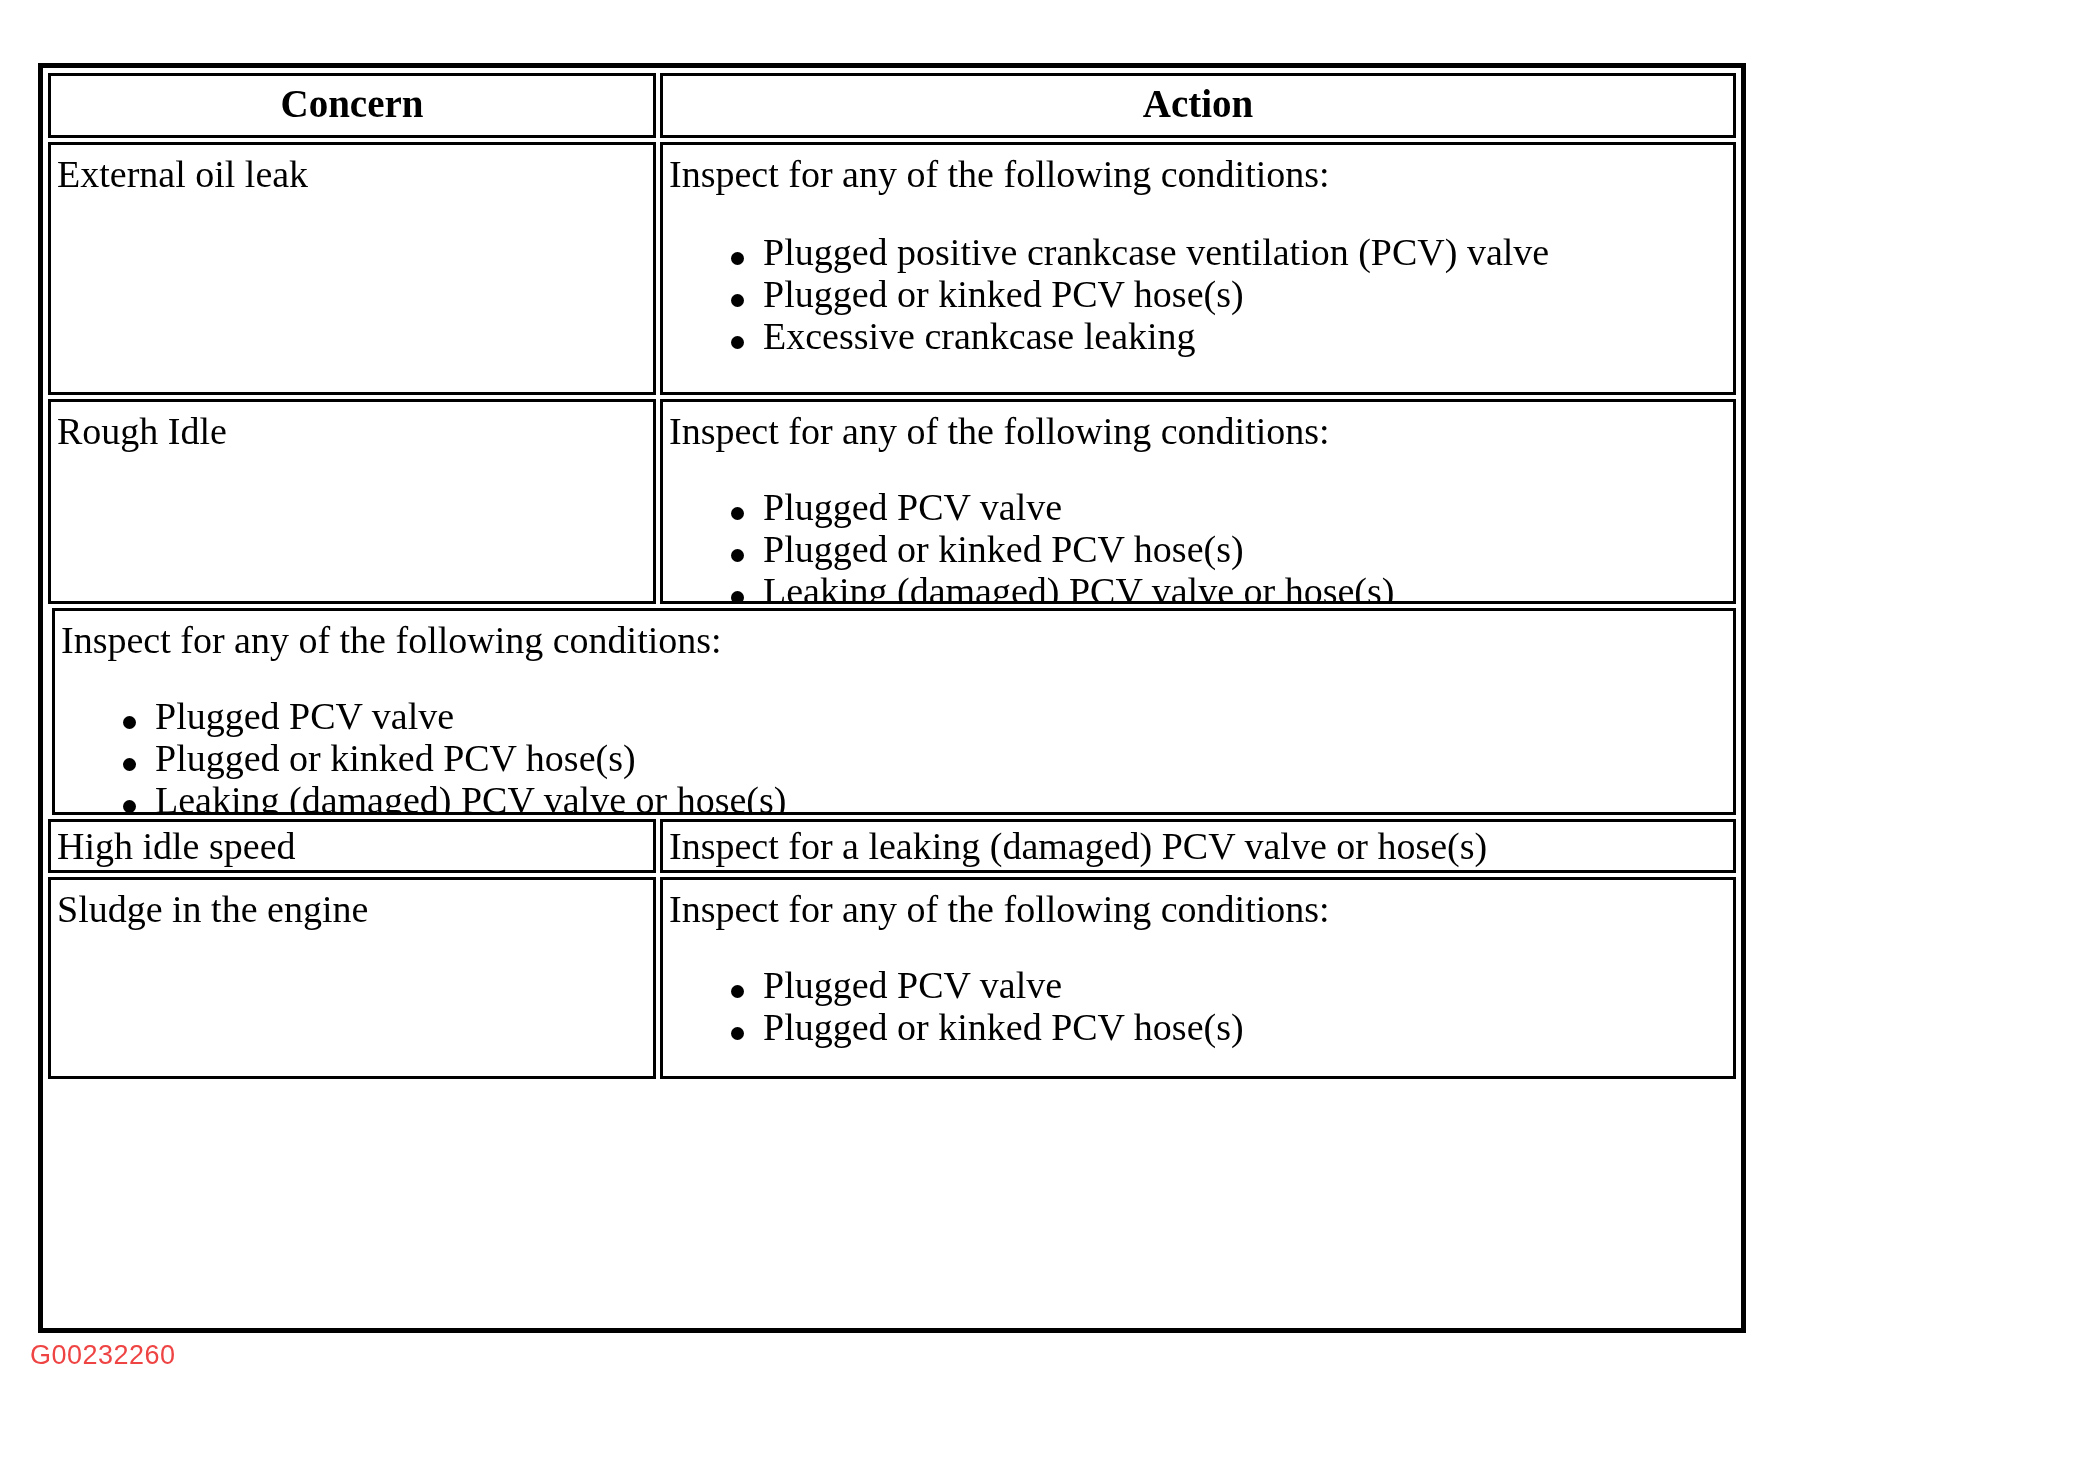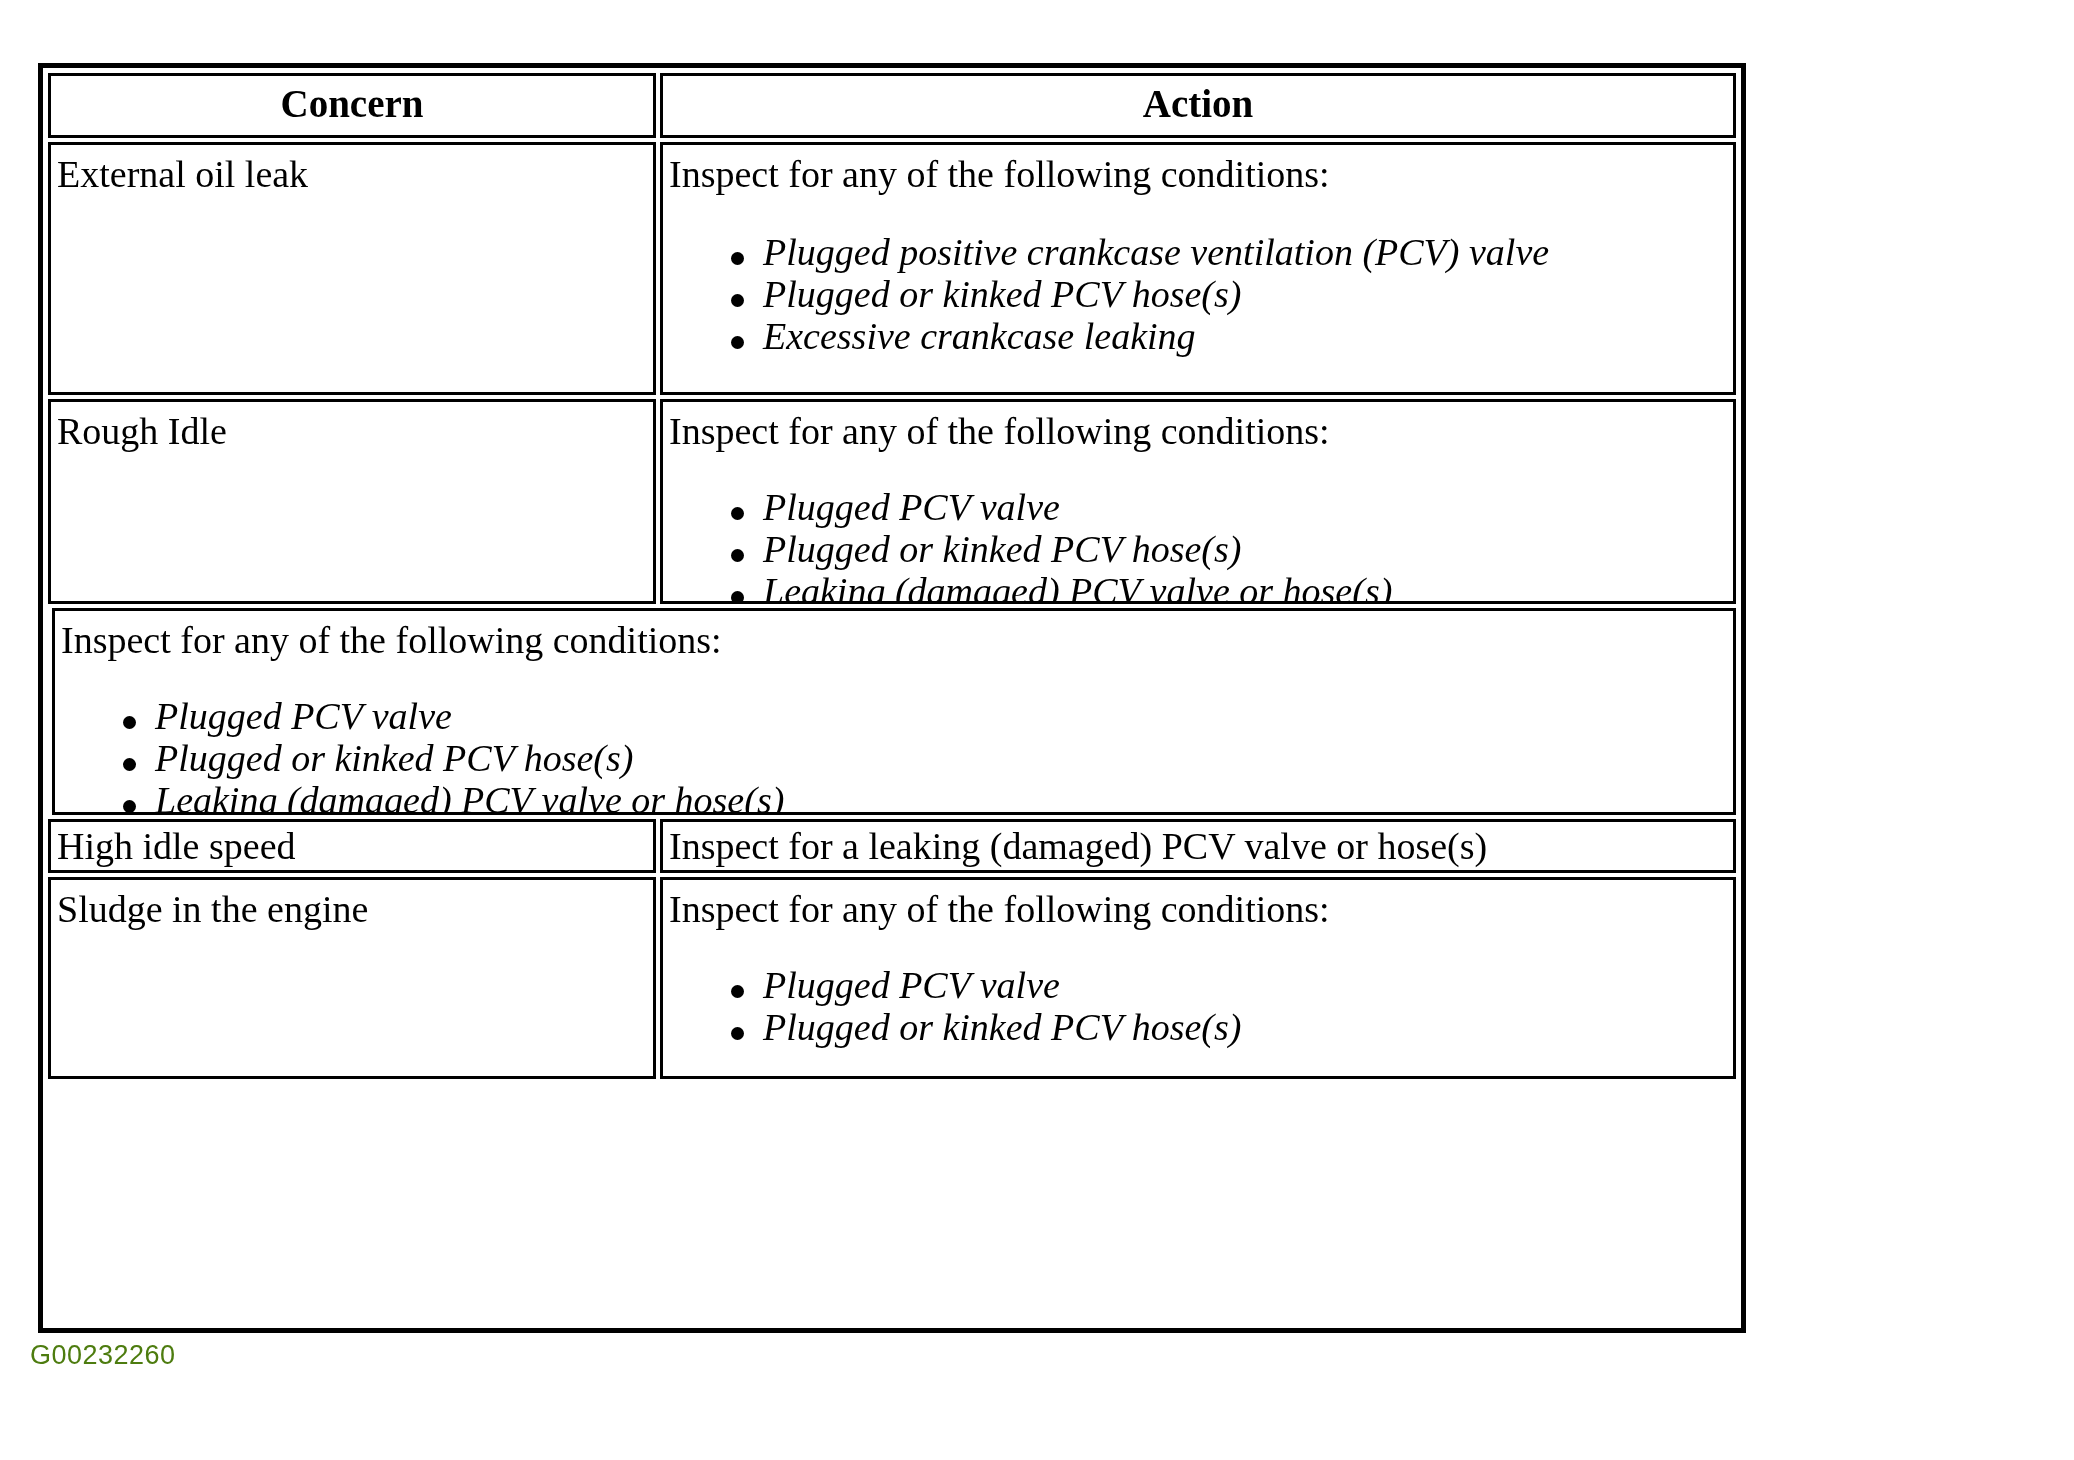--- a/index.html
+++ b/index.html
@@ -96,21 +96,20 @@
   }
   ul.bullets.tight { margin-top: 36px; }
 
   ul.bullets li {
     position: relative;
     font-size: 38px;
     line-height: 1.05;
     padding-left: 94px;
     margin-bottom: 2px;
     white-space: nowrap;
-    font-style: italic;
   }
   ul.bullets li::before {
     content: "";
     position: absolute;
     left: 62px;
     top: 0.50em;
     width: 13px;
     height: 13px;
     background: #000;
     border-radius: 50%;
@@ -127,21 +126,21 @@
   .row-h4 .concern-text { padding-top: 1px; }
 
   
   #figure-id {
     position: absolute;
     left: 30px;
     top: 1340px;
     font-family: "Liberation Sans", "DejaVu Sans", sans-serif;
     font-size: 27px;
     letter-spacing: 0.5px;
-    color: #4d7c0f;
+    color: #ef4444;
   }
 </style>
 </head>
 <body>
 
 <div id="table-frame">
   <div class="grid">
 
     <div class="row header-row">
       <div class="cell col-concern header-cell">Concern</div>

